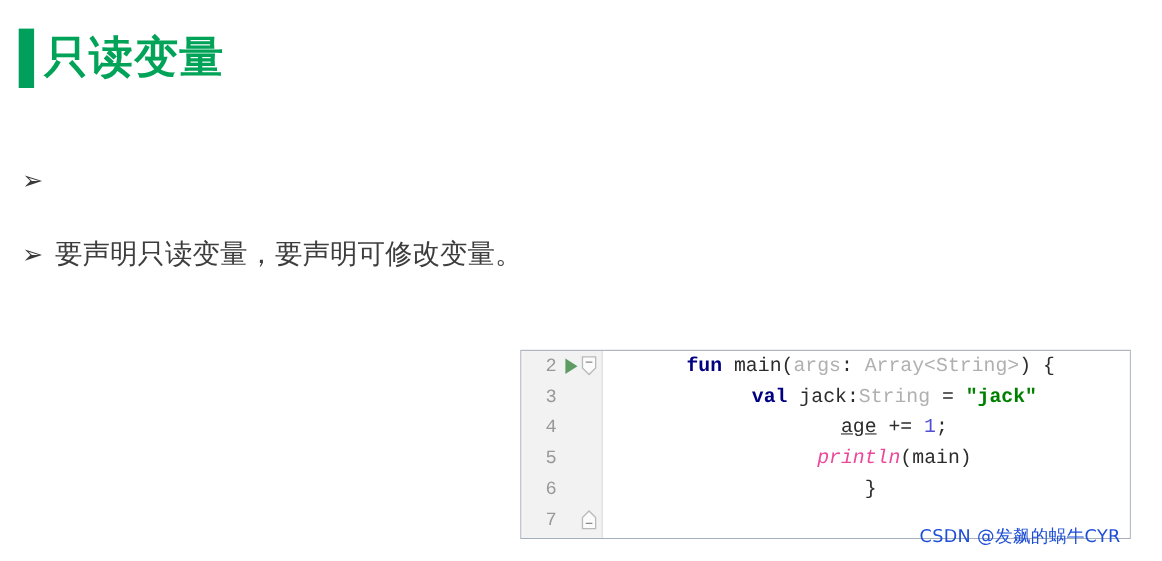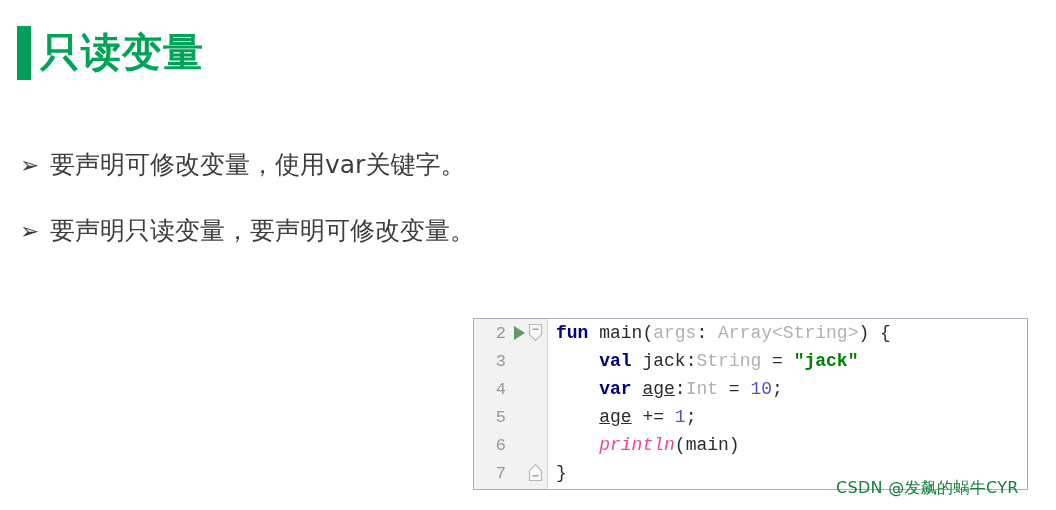--- a/index.html
+++ b/index.html
@@ -127,54 +127,54 @@
     padding-left: 8px;
     background: #ffffff;
   }
   .code-line {
     height: 28px;
     line-height: 28px;
     font-family: "Liberation Mono", "DejaVu Sans Mono", monospace;
     font-size: 18px;
     white-space: pre;
     color: #2b2b2b;
+    text-align: center;
   }
   .tok-kw     { color: #000080; font-weight: 700; }
   .tok-plain  { color: #2b2b2b; }
   .tok-type   { color: #b0b0b0; }
   .tok-param  { color: #b0b0b0; }
   .tok-str    { color: #008000; font-weight: 700; }
   .tok-num    { color: #5050d2; }
   .tok-var    { color: #2b2b2b; text-decoration: underline; }
   .tok-fn     { color: #ec4899; font-style: italic; }
 
   
   .watermark {
     position: absolute;
     left: 836px;
     top: 478px;
     font-size: 16px;
-    color: #15803d;
+    color: #1d4ed8;
     white-space: nowrap;
     font-family: "DejaVu Sans", "Liberation Sans", sans-serif;
     letter-spacing: 0.3px;
   }
 </style>
 </head>
 <body>
 
 <div class="slide-title-row">
   <div class="title-accent-bar"></div>
   <div class="slide-title">只读变量</div>
 </div>
 
 <div class="bullet-list">
   <div class="bullet-item">
     <span class="bullet-marker">➢</span>
-    <span class="bullet-text">要声明可修改变量，使用var关键字。</span>
   </div>
   <div class="bullet-item">
     <span class="bullet-marker">➢</span>
     <span class="bullet-text">要声明只读变量，要声明可修改变量。</span>
   </div>
 </div>
 
 <div class="code-block">
   <div class="code-gutter" id="code-gutter">
       <div class="gutter-row">
@@ -205,20 +205,19 @@
           <svg viewBox="0 0 15 19" width="15" height="19">
             <path d="M1.5 17.5h12v-10l-6-6-6 6z" fill="#fbfbfb" stroke="#b9b9b9" stroke-width="1.2"></path>
             <line x1="4.5" y1="12.8" x2="10.5" y2="12.8" stroke="#8a8a8a" stroke-width="1.2"></line>
           </svg>
         </span>
       </div>
     </div>
   <div class="code-area" id="code-area">
       <div class="code-line"><span class="tok-kw">fun</span><span class="tok-plain"> main(</span><span class="tok-param">args</span><span class="tok-plain">: </span><span class="tok-type">Array&lt;String&gt;</span><span class="tok-plain">) {</span></div>
       <div class="code-line"><span class="tok-plain">    </span><span class="tok-kw">val</span><span class="tok-plain"> jack:</span><span class="tok-type">String</span><span class="tok-plain"> = </span><span class="tok-str">"jack"</span></div>
-      <div class="code-line"><span class="tok-plain">    </span><span class="tok-kw">var</span><span class="tok-plain"> </span><span class="tok-var">age</span><span class="tok-plain">:</span><span class="tok-type">Int</span><span class="tok-plain"> = </span><span class="tok-num">10</span><span class="tok-plain">;</span></div>
       <div class="code-line"><span class="tok-plain">    </span><span class="tok-var">age</span><span class="tok-plain"> += </span><span class="tok-num">1</span><span class="tok-plain">;</span></div>
       <div class="code-line"><span class="tok-plain">    </span><span class="tok-fn">println</span><span class="tok-plain">(main)</span></div>
       <div class="code-line"><span class="tok-plain">}</span></div>
     </div>
 </div>
 
 <div class="watermark">CSDN @发飙的蜗牛CYR</div>
 
 </body></html>

